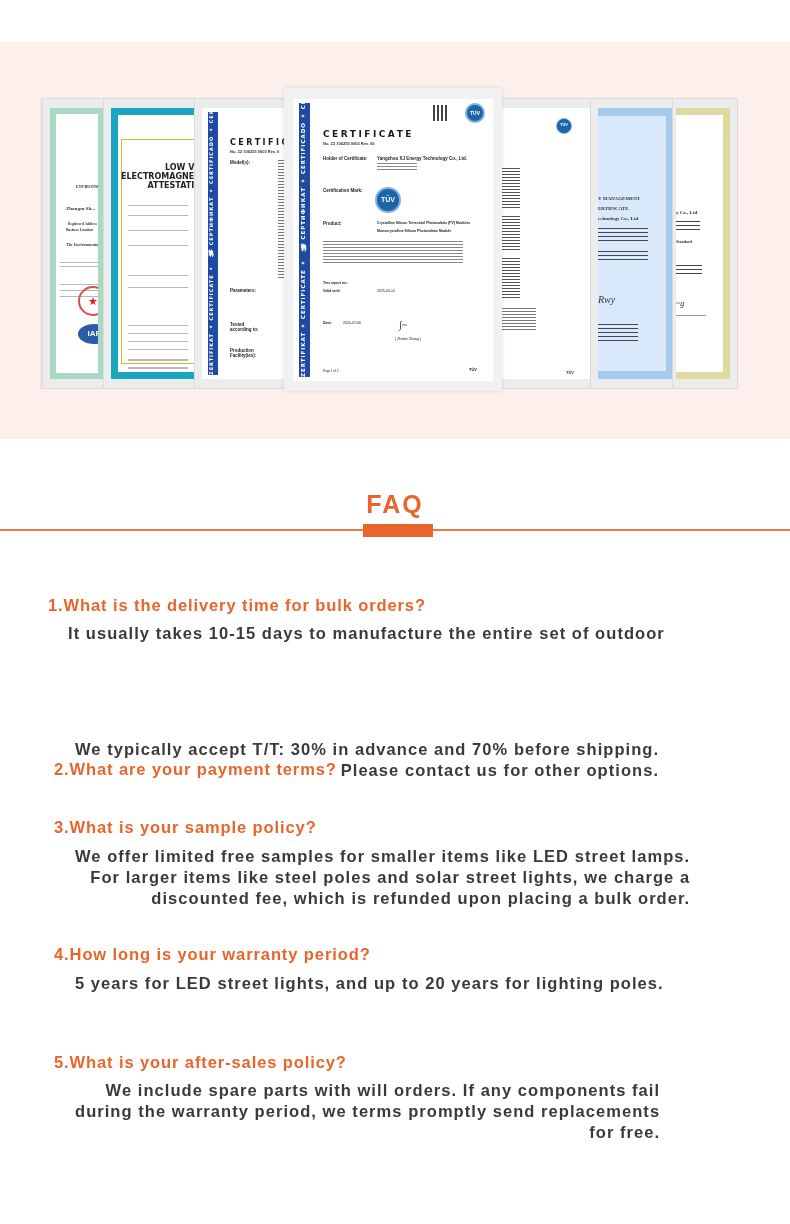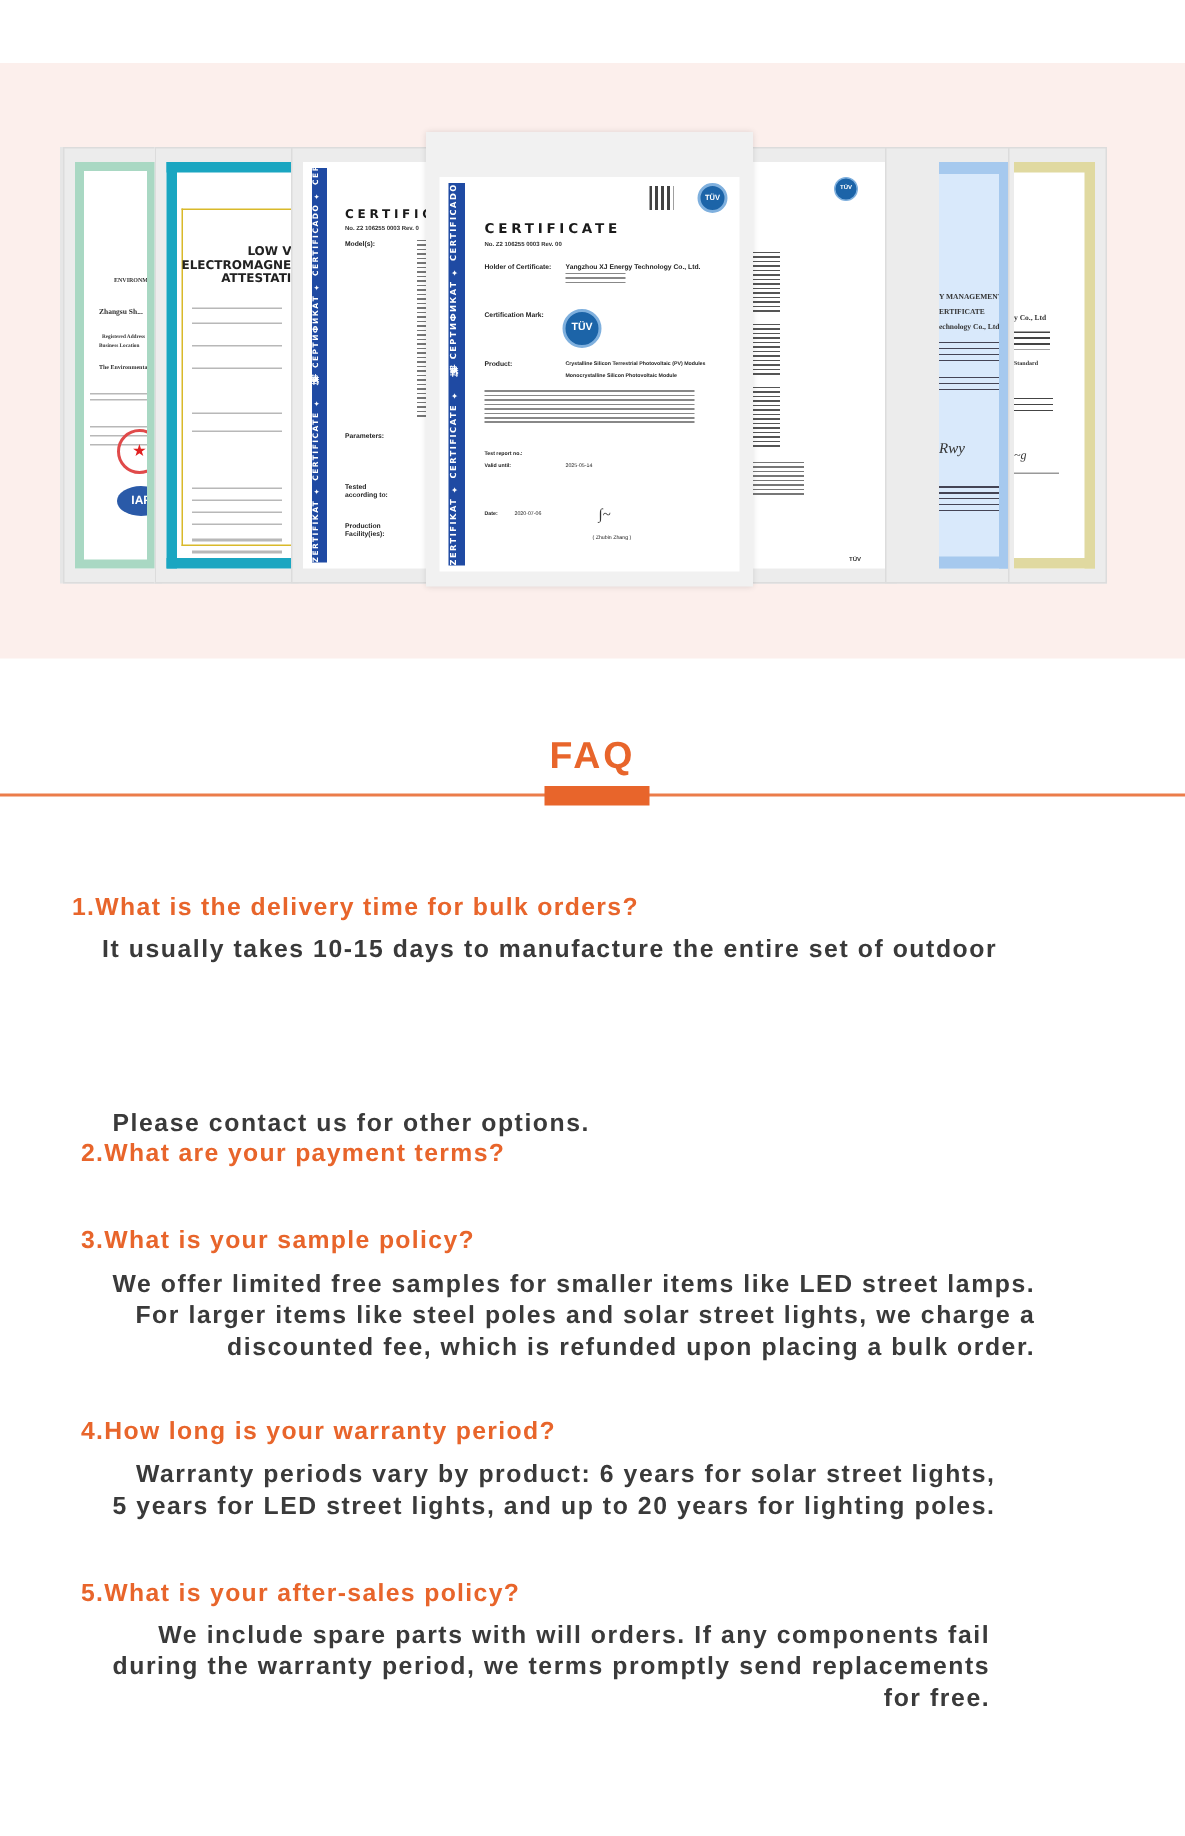--- a/index.html
+++ b/index.html
@@ -19,21 +19,21 @@
     position: absolute; background: #ececec;
     box-shadow: 0 0 0 1px #dcdcdc inset;
   }
   .cert-paper {
     position: absolute; left: 9px; top: 10px; right: 9px; bottom: 10px;
     background: #ffffff; overflow: hidden;
   }
   .cert-frame.main { background: #f1f1f1; box-shadow: 0 0 4px rgba(0,0,0,0.12); z-index: 5; }
   .border-green  { border: 6px solid #a9d8c3; }
   .border-cyan   { border: 7px solid #1aa6c1; }
-  .border-blue   { border: 8px solid #a6c9ee; background: #d9e9fb !important; margin-left: 28px; }
+  .border-blue   { border: 8px solid #a6c9ee; background: #d9e9fb !important; }
   .border-gold   { border: 7px solid #e0d9a0; }
 
   .blue-band {
     position: absolute; left: 6px; top: 4px; bottom: 4px; width: 10px;
     background: #1f4aa3;
     color: #ffffff; font-size: 5px; writing-mode: vertical-rl; transform: rotate(180deg);
     letter-spacing: 1px; overflow: hidden; white-space: nowrap; text-align: center;
     font-family: "DejaVu Sans", sans-serif; font-weight: bold;
   }
   .cert-title { position: absolute; font-weight: bold; letter-spacing: 2.5px; color: #1a1a1a; font-family: "DejaVu Sans", sans-serif; }
@@ -169,21 +169,21 @@
       <div class="serif-txt" style="left:0; top:95px; font-size:5px;">y Co., Ltd</div>
       <div style="position:absolute; left:0; top:106px; width:24px; height:12px; background:repeating-linear-gradient(180deg,#444 0 1px,transparent 1px 4px);"></div>
       <div class="serif-txt" style="left:0; top:124px; font-size:4px;">Standard</div>
       <div style="position:absolute; left:0; top:150px; width:26px; height:10px; background:repeating-linear-gradient(180deg,#444 0 1px,transparent 1px 4px);"></div>
       <div class="signature" style="left:0; top:184px; font-size:8px;">~g</div>
       <div style="position:absolute; left:0; top:200px; width:30px; height:1px; background:#999;"></div>
     </div>
   </div>
 
   <div class="cert-frame main" style="left:284px; top:46px; width:218px; height:303px;">
-    <div class="cert-paper" style="left:9px; top:11px; right:9px; bottom:10px;margin-top:19px;">
+    <div class="cert-paper" style="left:9px; top:11px; right:9px; bottom:10px;">
       <div class="blue-band" style="left:6px; width:11px; font-size:5.5px;">ZERTIFIKAT ✦ CERTIFICATE ✦ 认证证书 ✦ СЕРТИФИКАТ ✦ CERTIFICADO ✦ CERTIFICAT</div>
       <div class="qr" style="left:140px; top:6px;"></div>
       <div class="tuv-badge" style="left:172px; top:4px; width:20px; height:20px; line-height:16px; font-size:5px;">TÜV</div>
       <div class="cert-title" style="left:30px; top:30px; font-size:9px;">CERTIFICATE</div>
       <div class="cert-sub" style="left:30px; top:42px; white-space:nowrap;">No. Z2 106255 0003 Rev. 00</div>
 
       <div class="cert-label" style="left:30px; top:57px;">Holder of Certificate:</div>
       <div class="cert-label" style="left:84px; top:57px; white-space:nowrap;">Yangzhou XJ Energy Technology Co., Ltd.</div>
       <div style="position:absolute; left:84px; top:64px; width:40px; height:8px; background:repeating-linear-gradient(180deg,#888 0 1px,#fff 1px 3px);"></div>
 
@@ -216,37 +216,37 @@
 <div class="faq-item" style="top:596px;">
   <div class="faq-q" style="left:48px; top:0;">1.What is the delivery time for bulk orders?</div>
   <div class="faq-a" style="left:68px; top:27px;">
     <div>It usually takes 10-15 days to manufacture the entire set of outdoor</div>
   </div>
 </div>
 
 <div class="faq-item" style="top:712px;">
   <div class="faq-q" style="left:54px; top:0;margin-top:48px;">2.What are your payment terms?</div>
   <div class="faq-a" style="left:75px; top:27px;">
+    <div>We typically accept T/T: 30% in advance and 70% before shipping.</div>
     <div>Please contact us for other options.</div>
   </div>
 </div>
 
 <div class="faq-item" style="top:818px;">
   <div class="faq-q" style="left:54px; top:0;">3.What is your sample policy?</div>
   <div class="faq-a" style="left:75px; top:28px;">
     <div>We offer limited free samples for smaller items like LED street lamps.</div>
     <div>For larger items like steel poles and solar street lights, we charge a</div>
     <div>discounted fee, which is refunded upon placing a bulk order.</div>
   </div>
 </div>
 
 <div class="faq-item" style="top:945px;">
   <div class="faq-q" style="left:54px; top:0;">4.How long is your warranty period?</div>
   <div class="faq-a" style="left:75px; top:28px;">
-    <div>Warranty periods vary by product: 6 years for solar street lights,</div>
     <div>5 years for LED street lights, and up to 20 years for lighting poles.</div>
   </div>
 </div>
 
 <div class="faq-item" style="top:1053px;">
   <div class="faq-q" style="left:54px; top:0;">5.What is your after-sales policy?</div>
   <div class="faq-a" style="left:75px; top:27px;">
     <div>We include spare parts with will orders. If any components fail</div>
     <div>during the warranty period, we terms promptly send replacements</div>
     <div>for free.</div>

